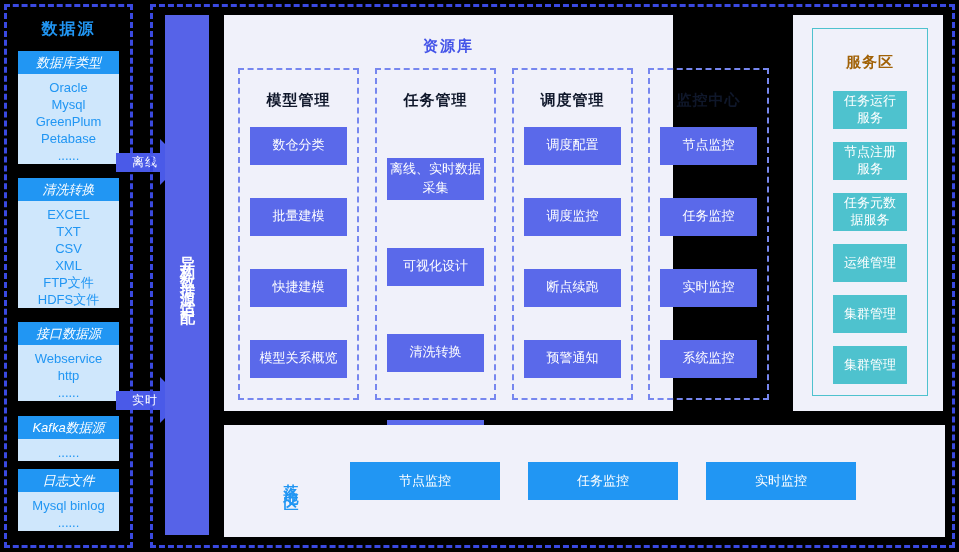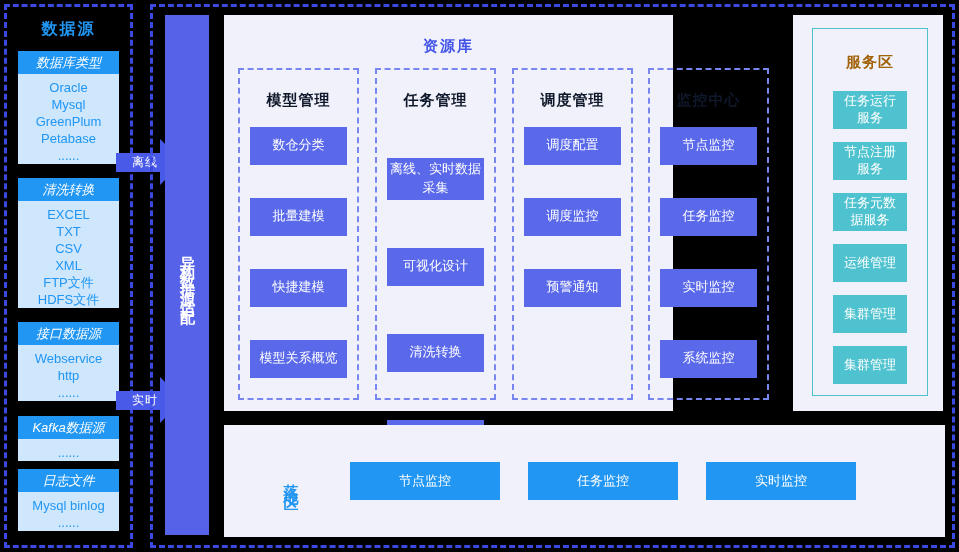--- a/index.html
+++ b/index.html
@@ -226,20 +226,23 @@
         </div>
     </div>
 
     <div class="repo-col c2">
       <div class="col-title">调度管理</div>
       <div class="slot">
           <div class="node-btn">调度配置</div>
         </div>
       <div class="slot">
           <div class="node-btn">调度监控</div>
+        </div>
+      <div class="slot">
+          <div class="node-btn">断点续跑</div>
         </div>
       <div class="slot">
           <div class="node-btn">预警通知</div>
         </div>
     </div>
 
     <div class="repo-col c3">
       <div class="col-title">监控中心</div>
       <div class="slot">
           <div class="node-btn">节点监控</div>

